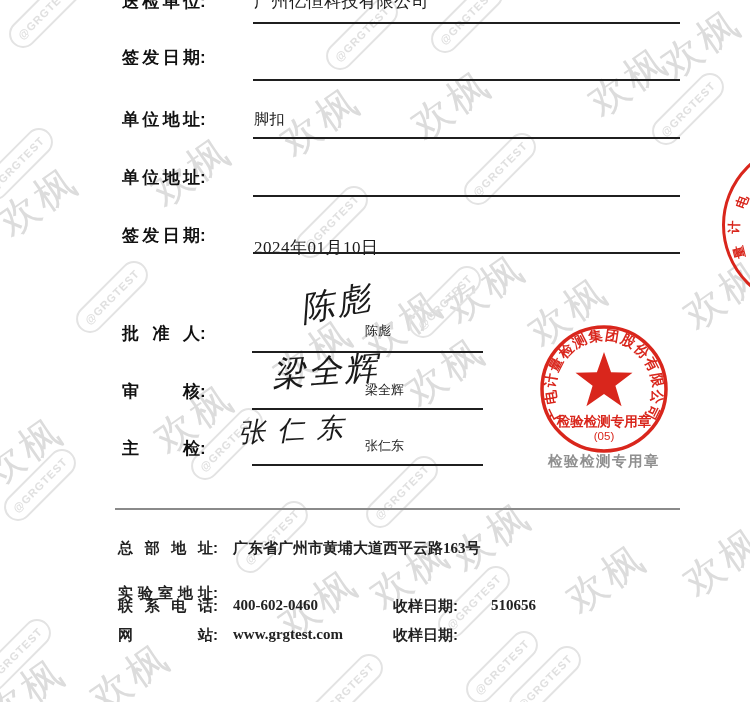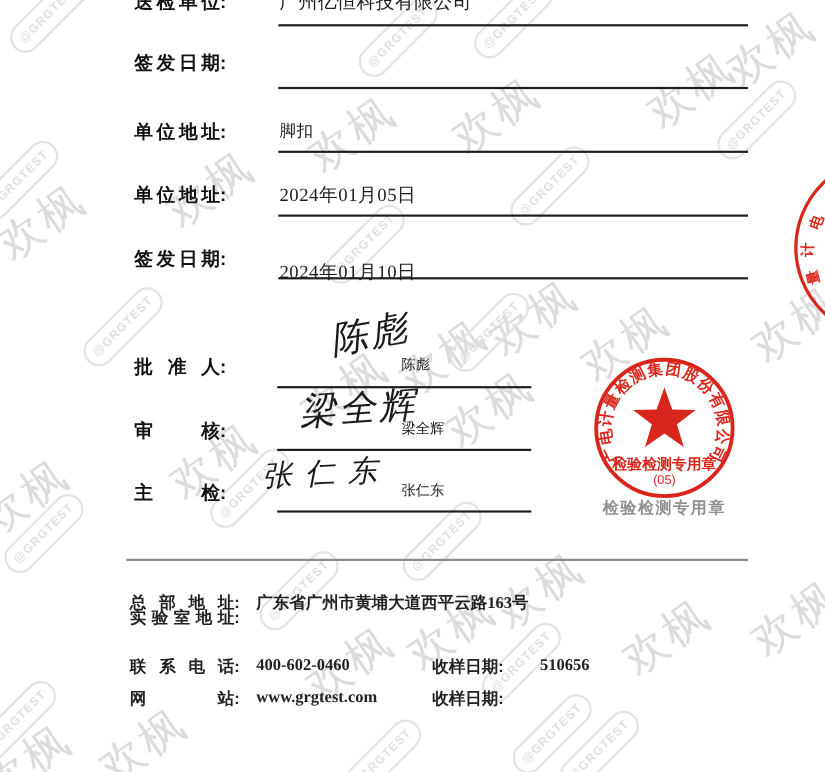--- a/index.html
+++ b/index.html
@@ -95,21 +95,20 @@
     <div class="uline" style="top:22px"></div>
 
     <div class="field-label" style="top:46px"><span class="lbl-chars">签发日期</span><span>:</span></div>
     <div class="uline" style="top:79px"></div>
 
     <div class="field-label" style="top:108px"><span class="lbl-chars">单位地址</span><span>:</span></div>
     <div class="field-value" style="top:110px;font-size:15px">脚扣</div>
     <div class="uline" style="top:137px"></div>
 
     <div class="field-label" style="top:166px"><span class="lbl-chars">单位地址</span><span>:</span></div>
-    <div class="field-value" style="top:166px">2024年01月05日</div>
     <div class="uline" style="top:195px"></div>
 
     <div class="field-label" style="top:224px"><span class="lbl-chars">签发日期</span><span>:</span></div>
     <div class="field-value" style="top:236px">2024年01月10日</div>
     <div class="uline" style="top:252px"></div>
 
     <div class="field-label" style="top:322px"><span class="lbl-chars">批准人</span><span>:</span></div>
     <div class="sig-hand" style="left:300px;top:281px;font-size:34px;letter-spacing:2px;transform:rotate(-10deg)">陈彪</div>
     <div class="sig-print" style="top:322px">陈彪</div>
     <div class="sig-uline" style="top:351px"></div>
@@ -122,21 +121,21 @@
     <div class="field-label" style="top:437px"><span class="lbl-chars">主检</span><span>:</span></div>
     <div class="sig-hand" style="left:238px;top:412px;font-size:27px;letter-spacing:12px;transform:rotate(-3deg)">张仁东</div>
     <div class="sig-print" style="top:437px">张仁东</div>
     <div class="sig-uline" style="top:464px"></div>
 
     <div class="divider"></div>
 
     <div class="f-label" style="top:539px"><span class="f-chars">总部地址</span><span>:</span></div>
     <div class="f-value" style="top:539px">广东省广州市黄埔大道西平云路163号</div>
 
-    <div class="f-label" style="top:552px"><span class="f-chars">实验室地址</span><span>:</span></div>
+    <div class="f-label" style="top:584px"><span class="f-chars">实验室地址</span><span>:</span></div>
 
     <div class="f-label" style="top:597px"><span class="f-chars">联系电话</span><span>:</span></div>
     <div class="f-value" style="top:597px">400-602-0460</div>
     <div class="f-label2" style="top:597px"><span>收样日期</span><span>:</span></div>
     <div class="f-value2" style="top:597px">510656</div>
 
     <div class="f-label" style="top:626px"><span class="f-chars">网站</span><span>:</span></div>
     <div class="f-value" style="top:626px">www.grgtest.com</div>
     <div class="f-label2" style="top:626px"><span>收样日期</span><span>:</span></div>
 

